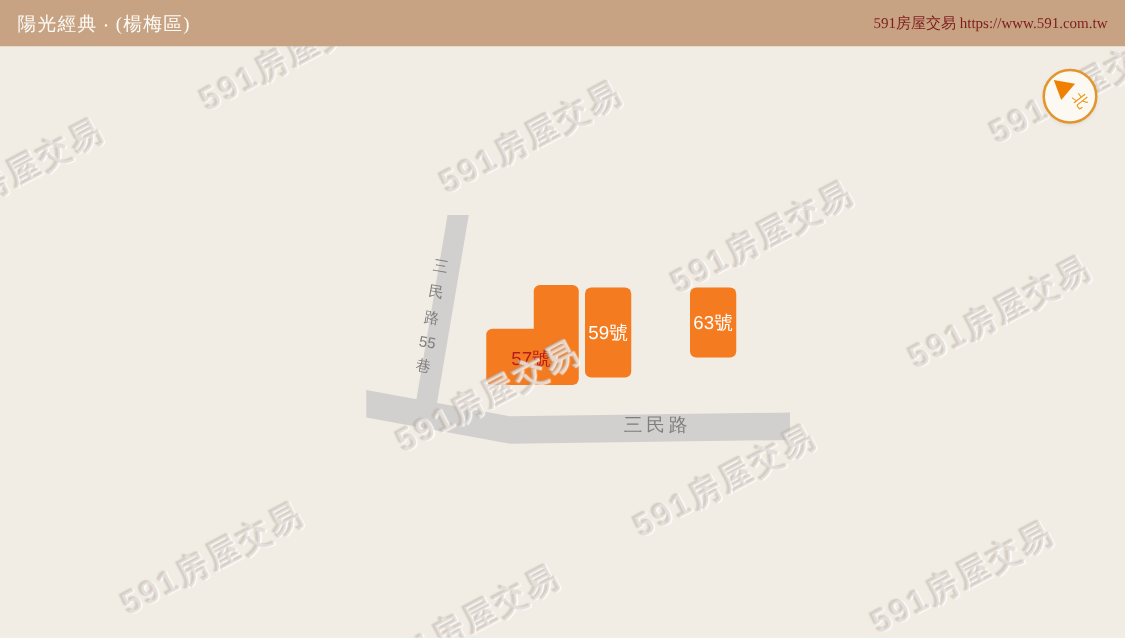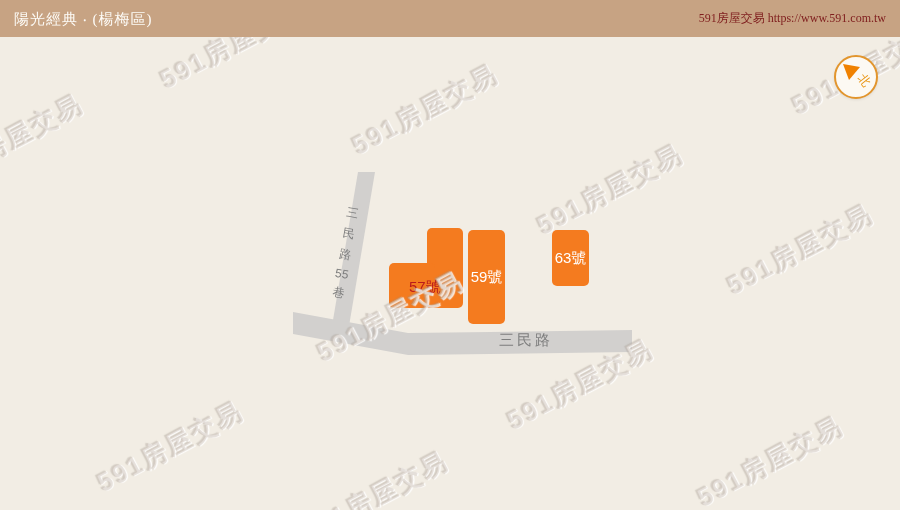--- a/index.html
+++ b/index.html
@@ -40,21 +40,21 @@
   
   .bldg{
     position:absolute;background:#f47b1f;border-radius:5px;z-index:2;
     display:flex;align-items:center;justify-content:center;
     color:#ffffff;font-size:15px;cursor:pointer;
   }
   .b57{left:389px;top:199px;width:74px;height:80px;background:transparent;border-radius:0;}
   .b57 .part-a{position:absolute;left:38px;top:0;width:36px;height:80px;background:#f47b1f;border-radius:5px;}
   .b57 .part-b{position:absolute;left:0;top:35px;width:46px;height:45px;background:#f47b1f;border-radius:5px;}
   .b57 .lbl{position:absolute;left:20px;top:50px;color:#b91c1c;font-size:15px;}
-  .b59{left:468px;top:201px;width:37px;height:94px;}
+  .b59{left:468px;top:201px;width:37px;height:72px;}
   .b61{left:511px;top:201px;width:35px;height:78px;}
   .b63{left:552px;top:201px;width:37px;height:56px;}
   
   .wm{
     position:absolute;z-index:3;white-space:nowrap;
     transform:translate(-50%,-50%) rotate(-28deg);
     font-size:26px;font-weight:bold;letter-spacing:2px;
     color:rgba(203,194,184,0.45);
     text-shadow:1px 1px 1px rgba(255,255,255,0.85),-1px -1px 1px rgba(155,145,135,0.30);
     pointer-events:none;

